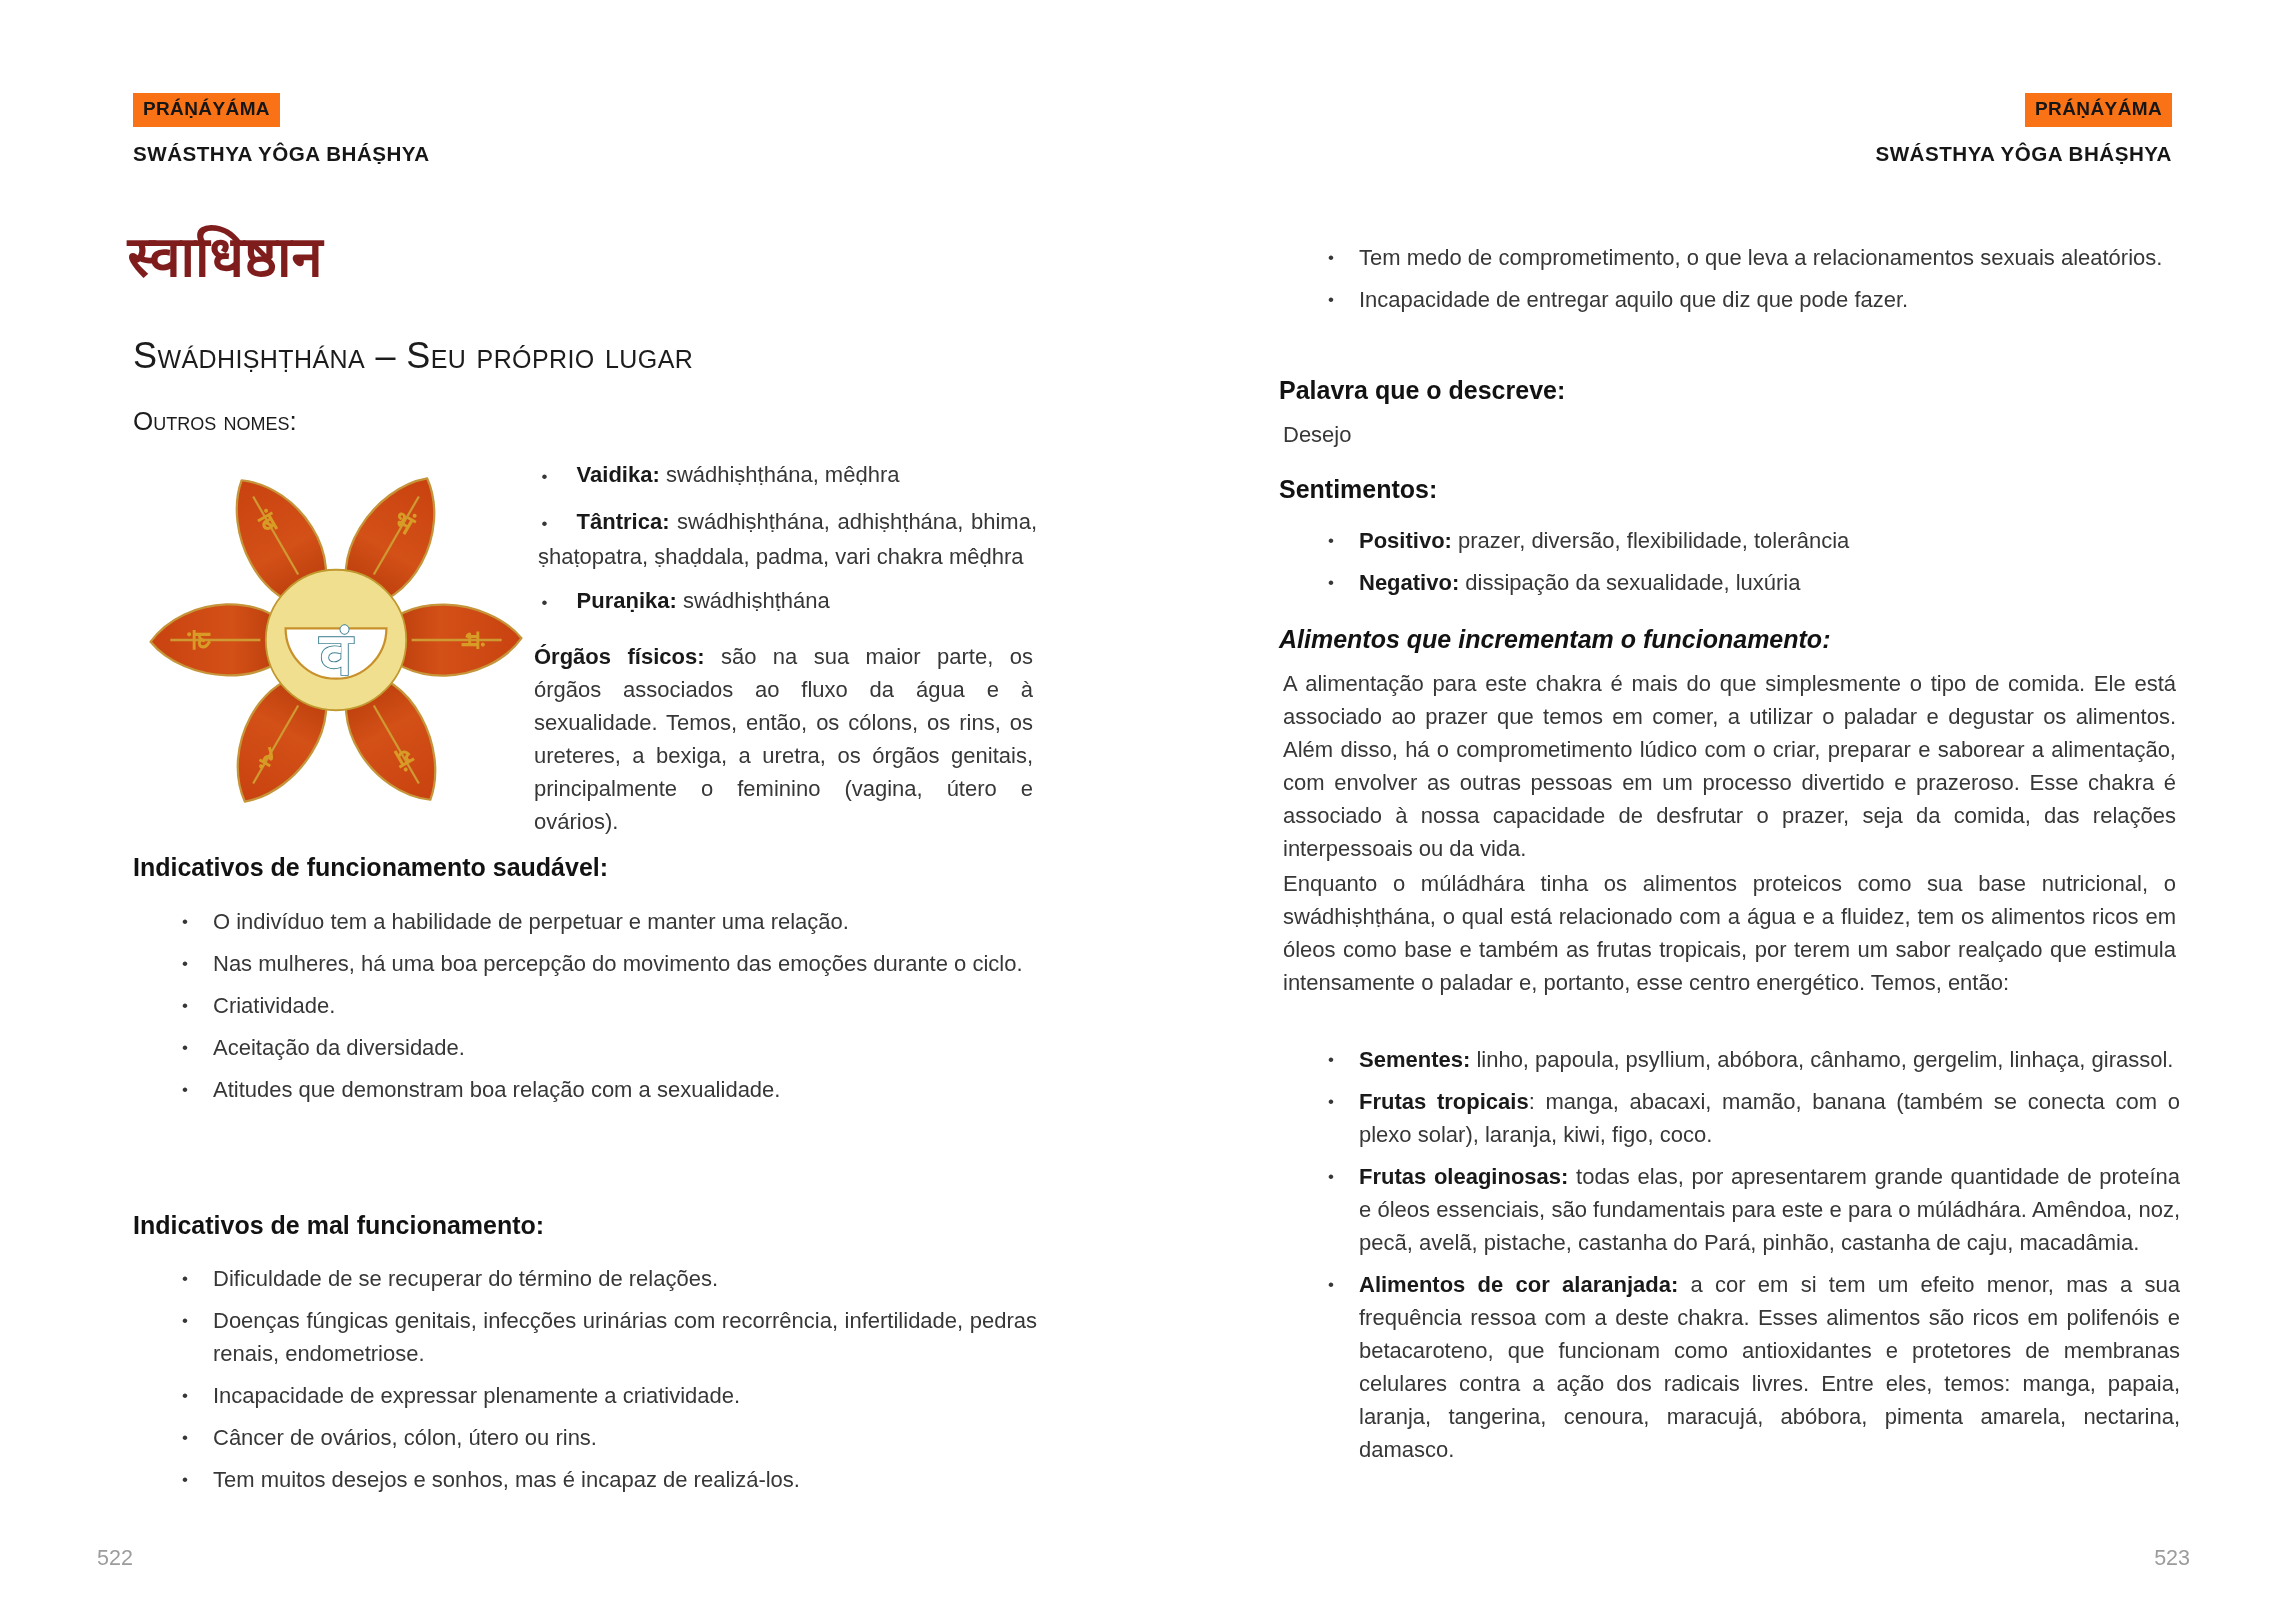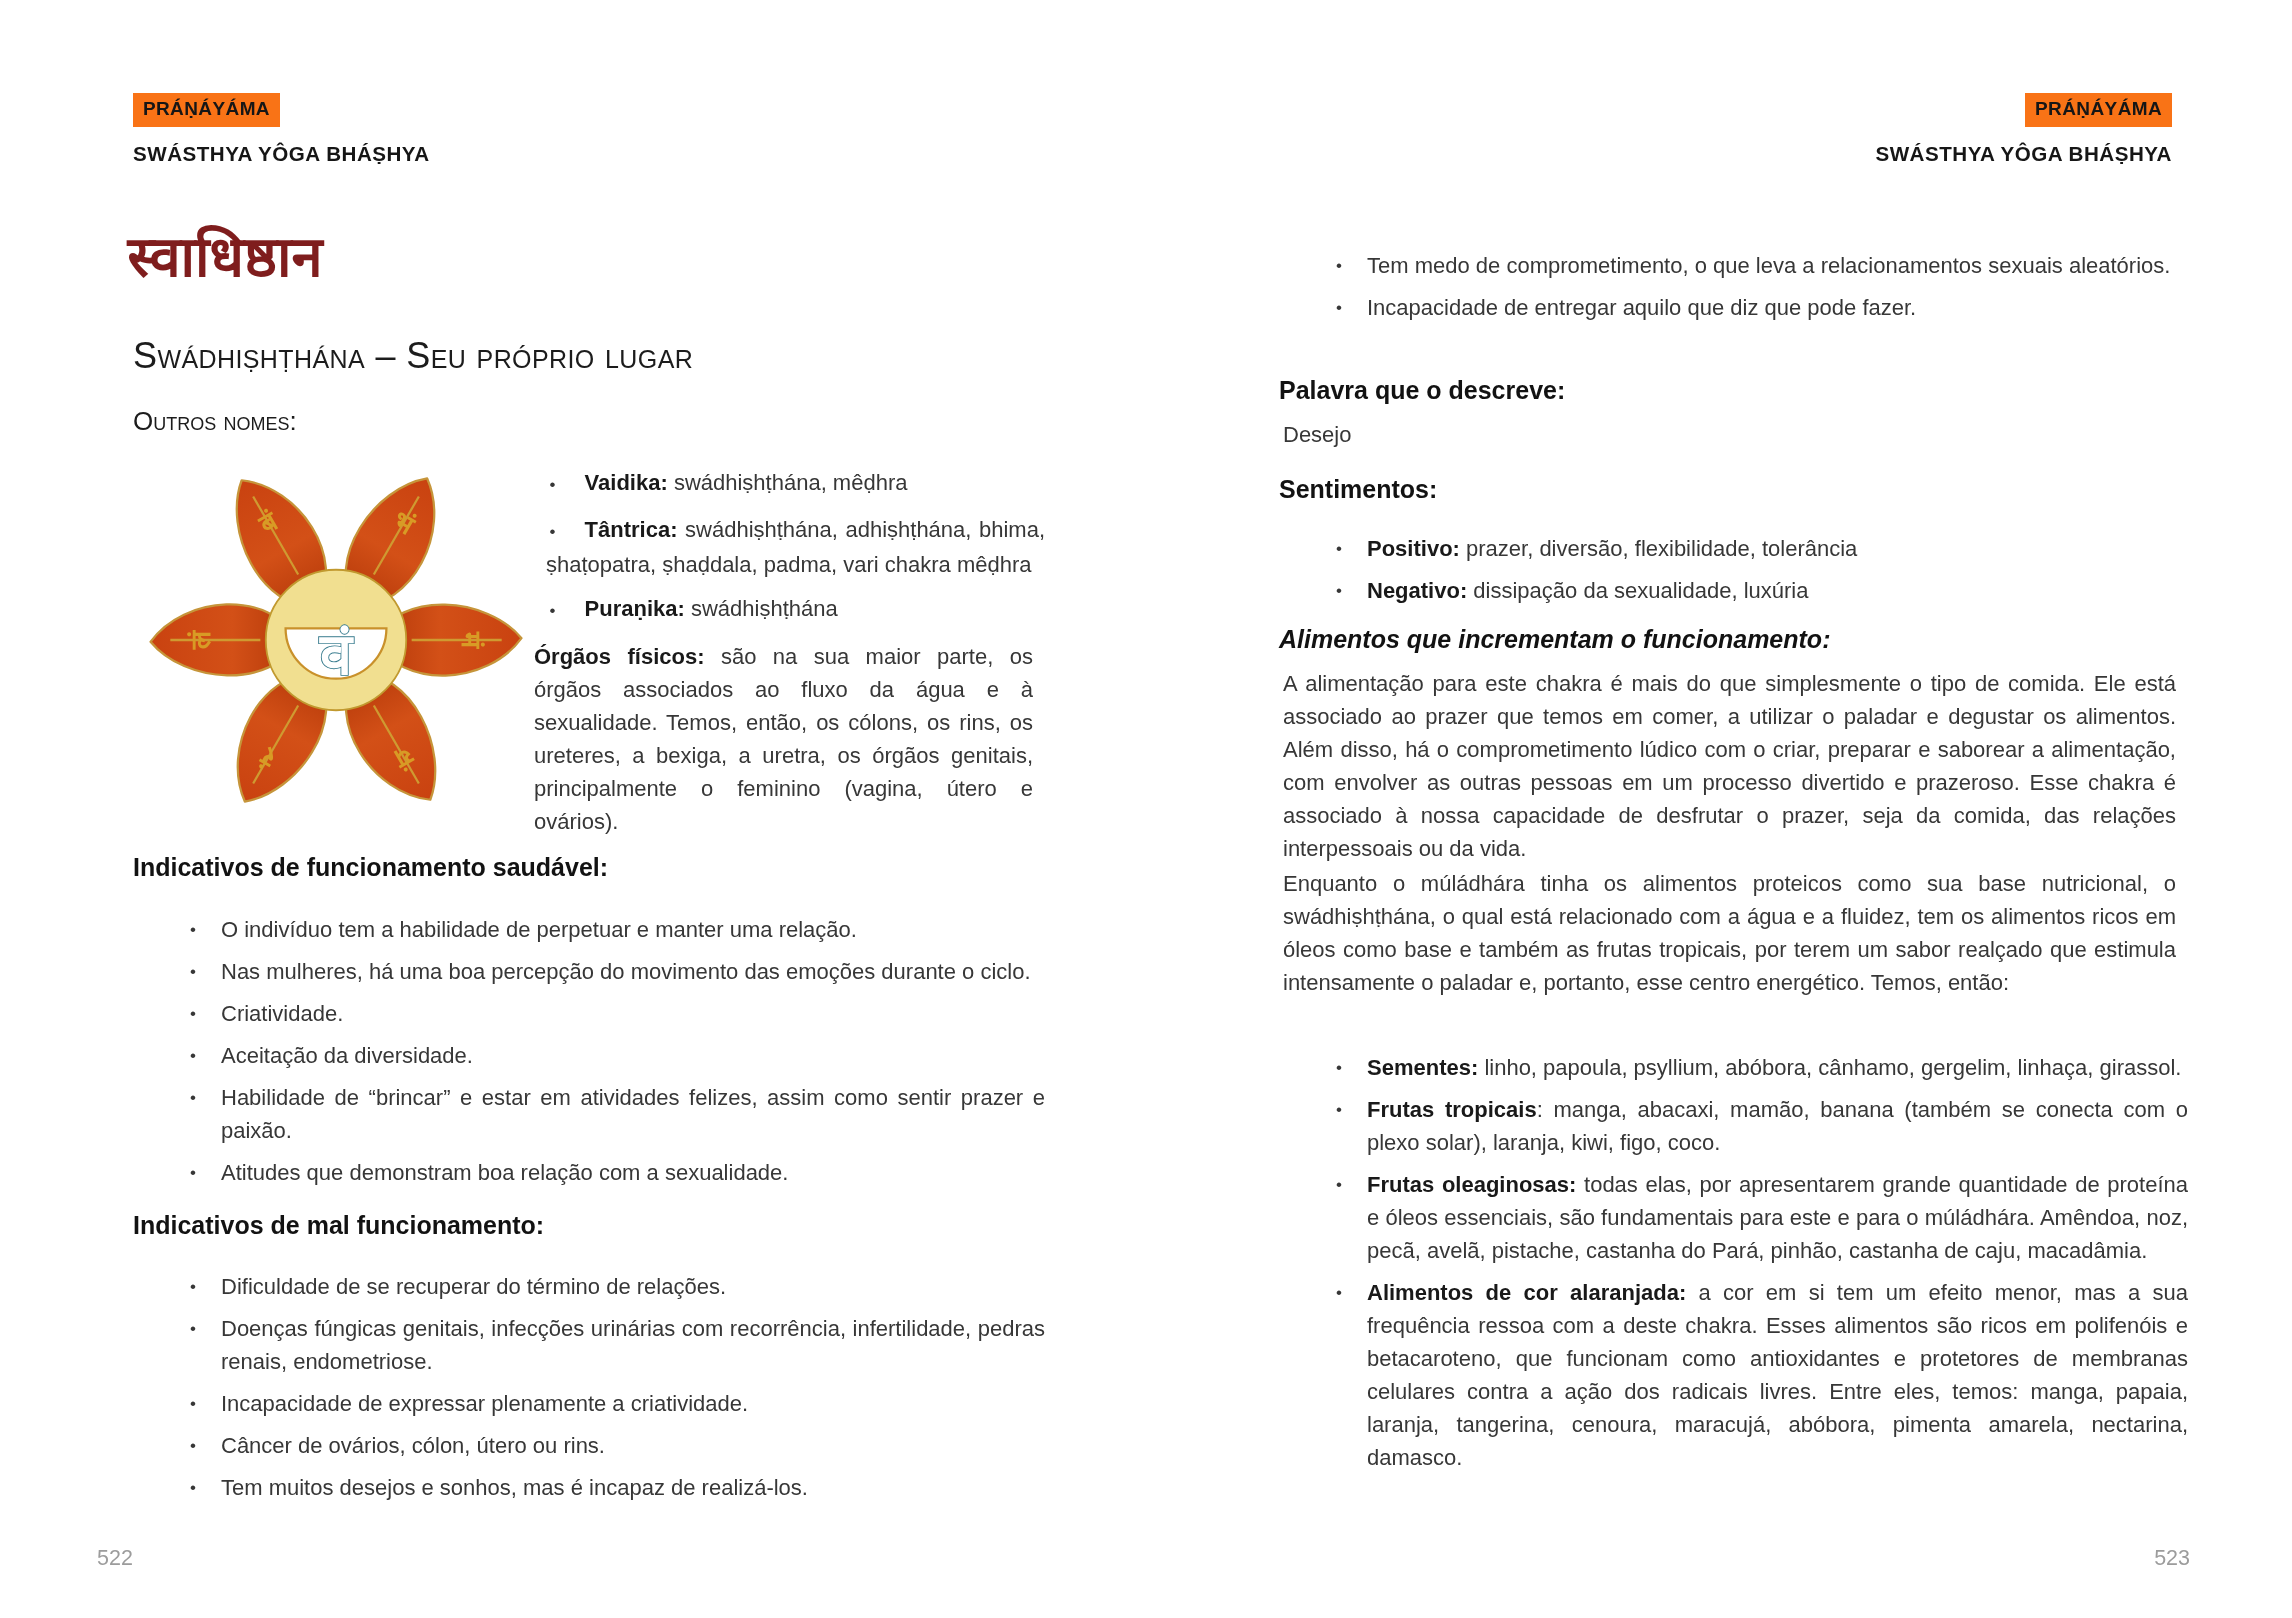--- a/index.html
+++ b/index.html
@@ -29,21 +29,21 @@
   .figure{position:absolute;left:12.5px;top:450px;width:380px;height:380px;}
   .psyll{font-size:30px;font-weight:700;fill:#d89b25;text-anchor:middle;dominant-baseline:middle;}
   .bija{font-size:64px;font-weight:700;fill:#ffffff;stroke:#34798c;stroke-width:2px;
         paint-order:stroke;text-anchor:middle;}
 
   
   .para{position:absolute;margin:4px;text-align:justify;line-height:33px;}
   .h{position:absolute;margin:0;font-size:25px;font-weight:700;color:#121212;}
   strong,.b-label{font-weight:700;color:#191919;}
 
-  ul.list{list-style:none;margin:16px;padding:0;position:absolute;}
+  ul.list{list-style:none;margin:8px;padding:0;position:absolute;}
   ul.list li{position:relative;padding-left:72px;text-align:justify;line-height:33px;margin-bottom:9px;}
   ul.list li::before{content:"•";position:absolute;left:41px;top:0;font-size:17px;}
   ul.names li{padding-left:0;margin-bottom:11.6px;}
   ul.names li::before{content:"•";position:static;display:inline-block;width:35px;padding-left:3.6px;}
 
   
   .names{left:397px;top:450px;width:499px;}
   .organs{left:397px;top:636px;width:499px;}
   .h-healthy{left:0;top:853px;}
   .list-healthy{left:0;top:897px;width:896px;}
@@ -132,21 +132,20 @@
 
     <p class="para organs"><strong>Órgãos físicos: </strong><span>são na sua maior parte, os órgãos associados ao fluxo da água e à sexualidade. Temos, então, os cólons, os rins, os ureteres, a bexiga, a uretra, os órgãos genitais, principalmente o feminino (vagina, útero e ovários).</span></p>
 
     <h3 class="h h-healthy">Indicativos de funcionamento saudável:</h3>
     <ul class="list list-healthy">
 
     <li class="bullet-item"><span class="b-text">O indivíduo tem a habilidade de perpetuar e manter uma relação.</span></li>
         <li class="bullet-item"><span class="b-text">Nas mulheres, há uma boa percepção do movimento das emoções durante o ciclo.</span></li>
         <li class="bullet-item"><span class="b-text">Criatividade.</span></li>
         <li class="bullet-item"><span class="b-text">Aceitação da diversidade.</span></li>
-        <li class="bullet-item"><span class="b-text">Habilidade de “brincar” e estar em atividades felizes, assim como sentir prazer e paixão.</span></li>
         <li class="bullet-item"><span class="b-text">Atitudes que demonstram boa relação com a sexualidade.</span></li>
       </ul>
 
     <h3 class="h h-mal">Indicativos de mal funcionamento:</h3>
     <ul class="list list-mal">
 
         <li class="bullet-item"><span class="b-text">Dificuldade de se recuperar do término de relações.</span></li>
         <li class="bullet-item"><span class="b-text">Doenças fúngicas genitais, infecções urinárias com recorrência, infertilidade, pedras renais, endometriose.</span></li>
         <li class="bullet-item"><span class="b-text">Incapacidade de expressar plenamente a criatividade.</span></li>
         <li class="bullet-item"><span class="b-text">Câncer de ovários, cólon, útero ou rins.</span></li>

